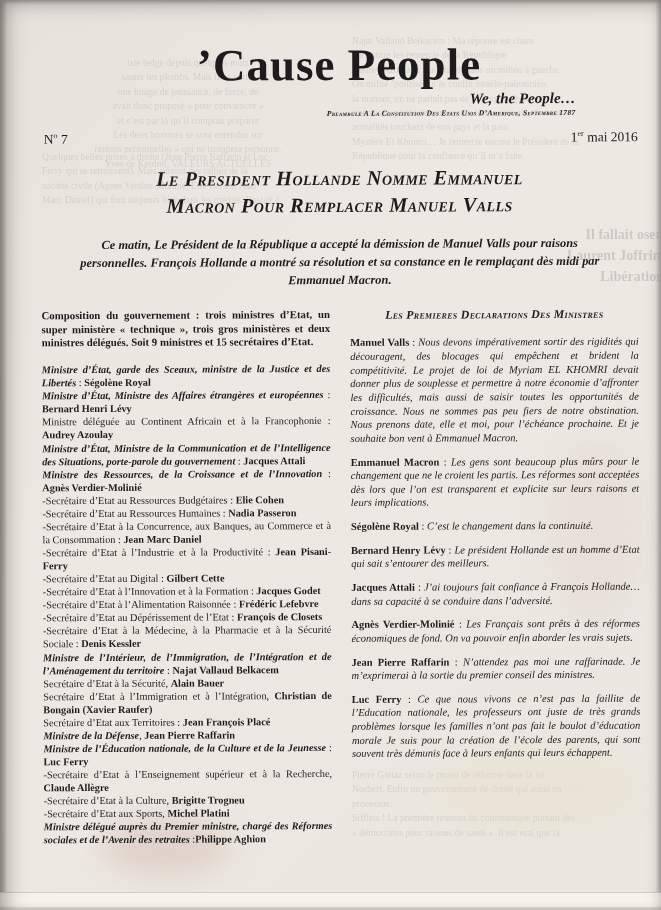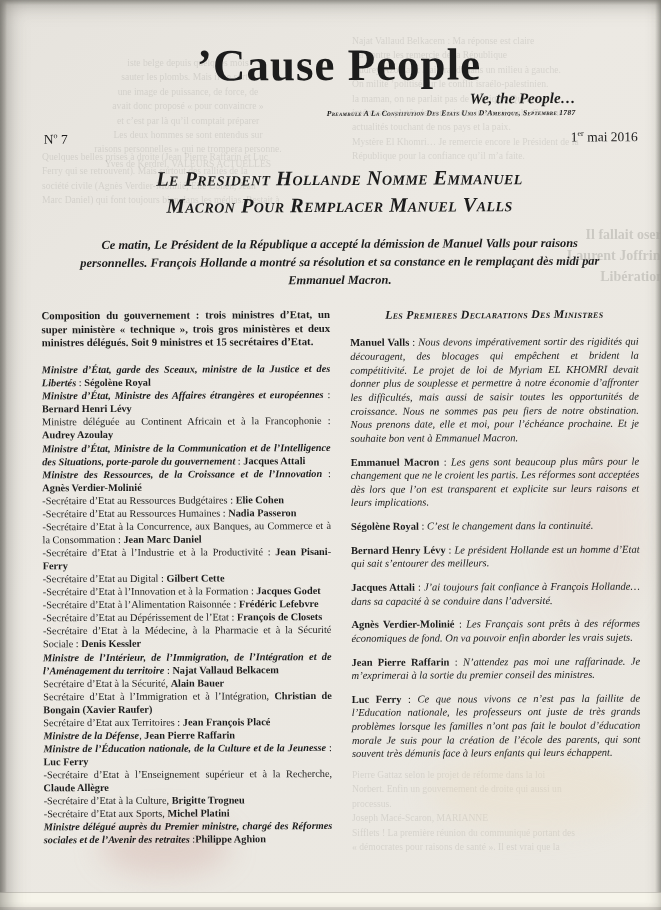--- a/index.html
+++ b/index.html
@@ -86,21 +86,20 @@
     <p>République pour la confiance qu’il m’a faite.</p>
   </div>
 <div class="bleed strong" style="left:504px;top:224px;width:160px;text-align:right;font-size:14px;">
     <p>Il fallait oser.</p>
     <p>Laurent Joffrin, Libération</p>
   </div>
 <div class="bleed" style="left:352px;top:768px;width:288px;">
     <p>Pierre Gattaz selon le projet de réforme dans la loi</p>
     <p>Norbert. Enfin un gouvernement de droite qui aussi un</p>
     <p>processus.</p>
-    <p>Joseph Macé-Scaron, MARIANNE</p>
     <p>Sifflets ! La première réunion du communiqué portant des</p>
     <p>« démocrates pour raisons de santé ». Il est vrai que la</p>
   </div>
 <div class="smudge" style="left:100px;top:818px;width:130px;height:58px;background:rgba(196,152,142,.28);"></div>
 <div class="smudge" style="left:545px;top:435px;width:100px;height:190px;background:rgba(210,170,160,.12);"></div>
 <div class="smudge" style="left:430px;top:750px;width:210px;height:80px;background:rgba(235,220,190,.30);"></div>
 
 <div class="content">
   <div class="masthead-title">’Cause People</div>
   <div class="tagline-wrap">

